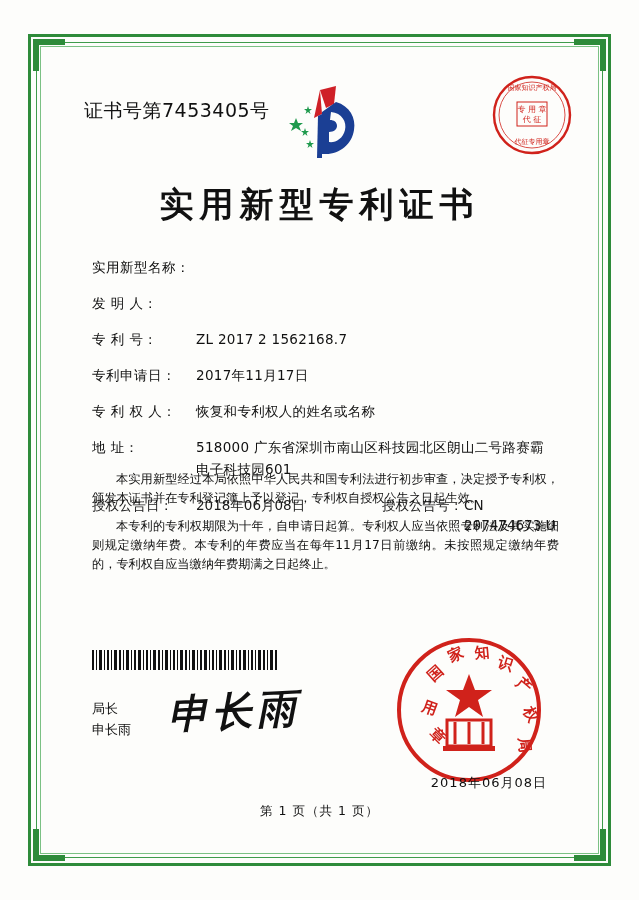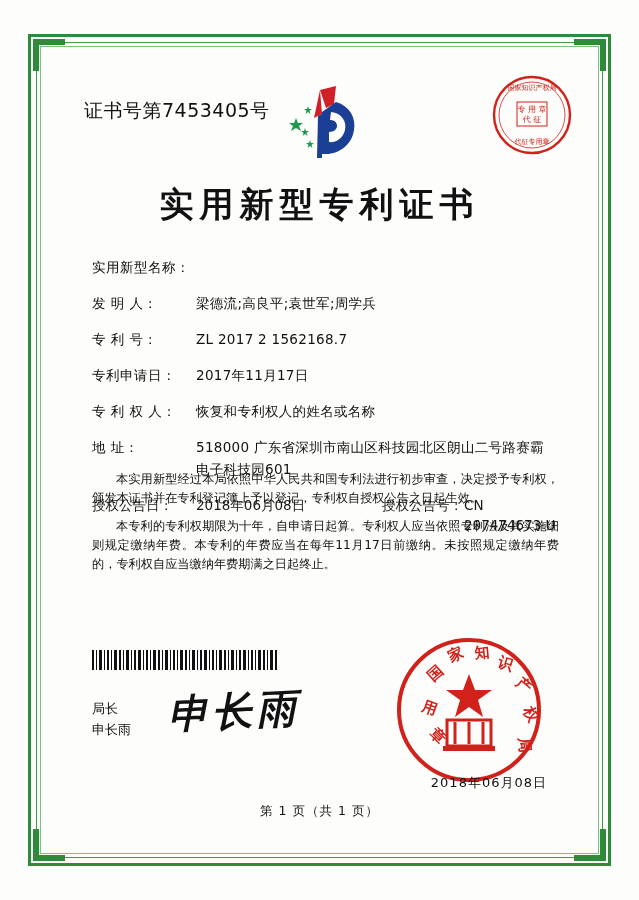--- a/index.html
+++ b/index.html
@@ -275,21 +275,20 @@
     <div class="title">实用新型专利证书</div>
 
     <div class="fields">
 
       <div class="field-row">
         <div class="field-label">实用新型名称：</div>
       </div>
 
       <div class="field-row">
         <div class="field-label">发 明 人：</div>
-        <div class="field-value">梁德流;高良平;袁世军;周学兵</div>
       </div>
 
       <div class="field-row">
         <div class="field-label">专 利 号：</div>
         <div class="field-value">ZL 2017 2 1562168.7</div>
       </div>
 
       <div class="field-row">
         <div class="field-label">专利申请日：</div>
         <div class="field-value">2017年11月17日</div>

